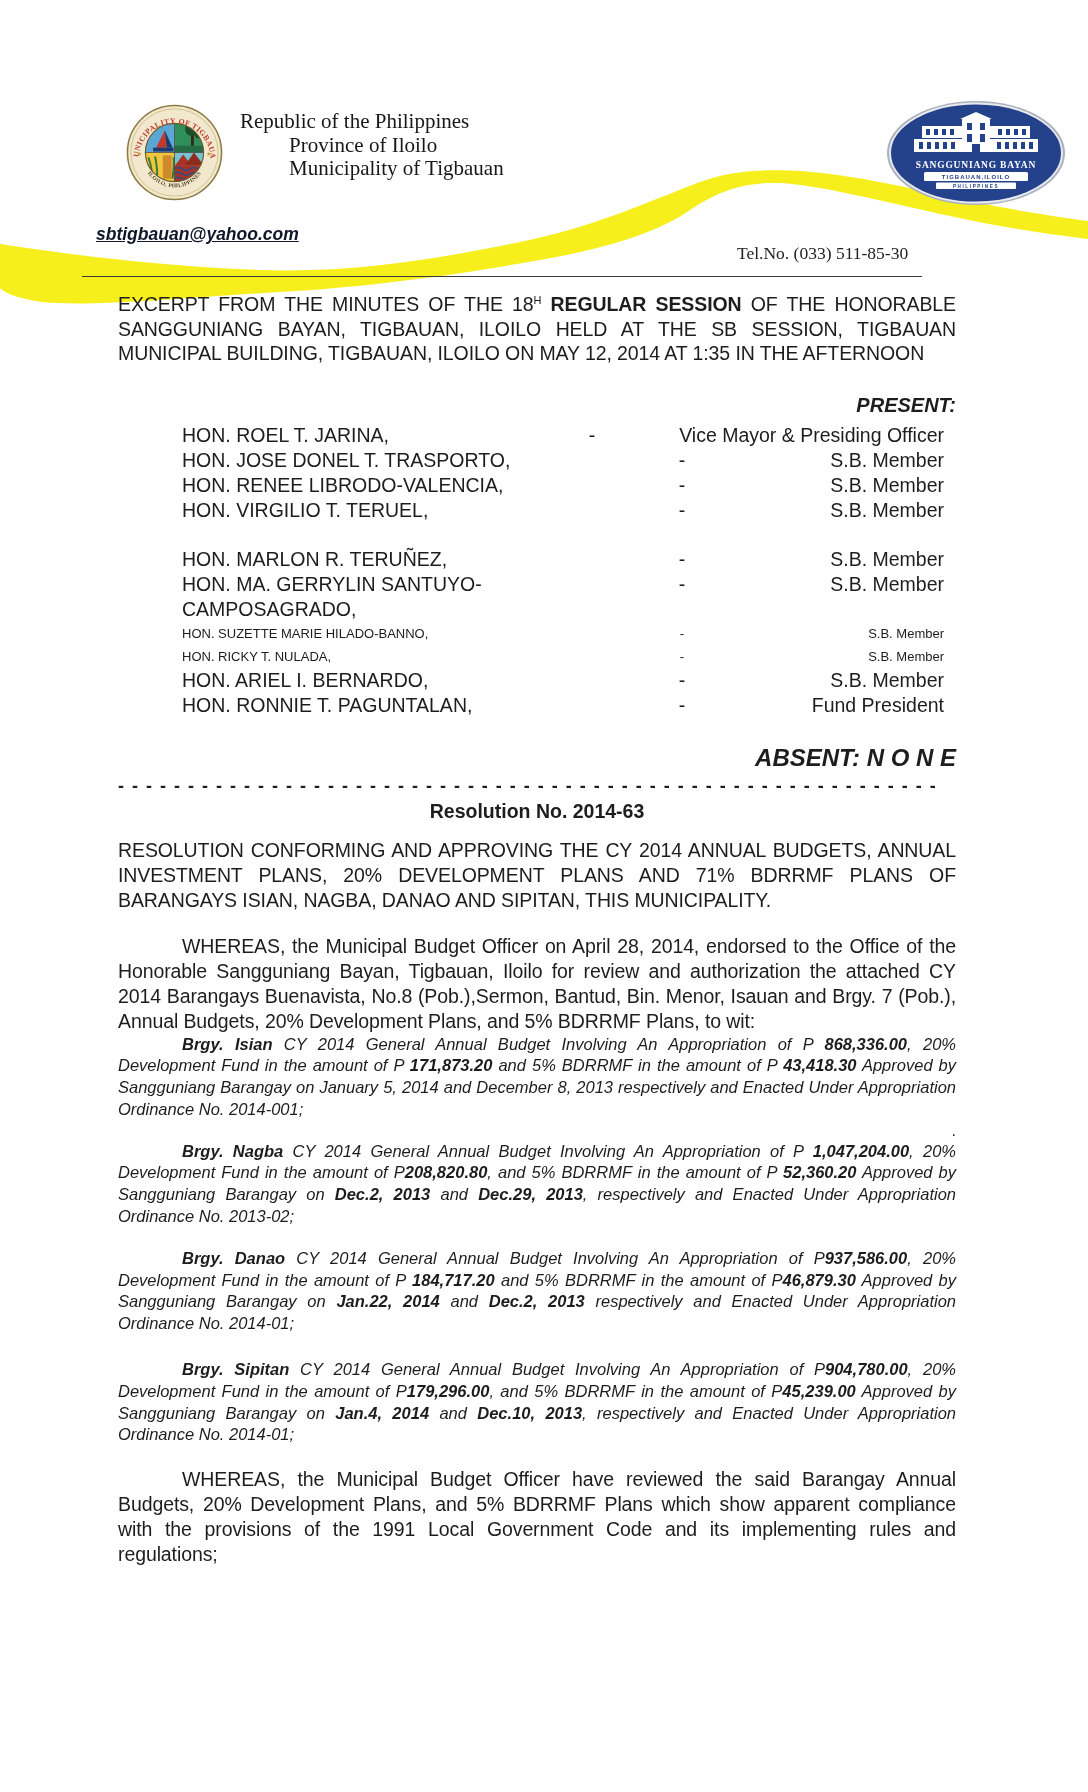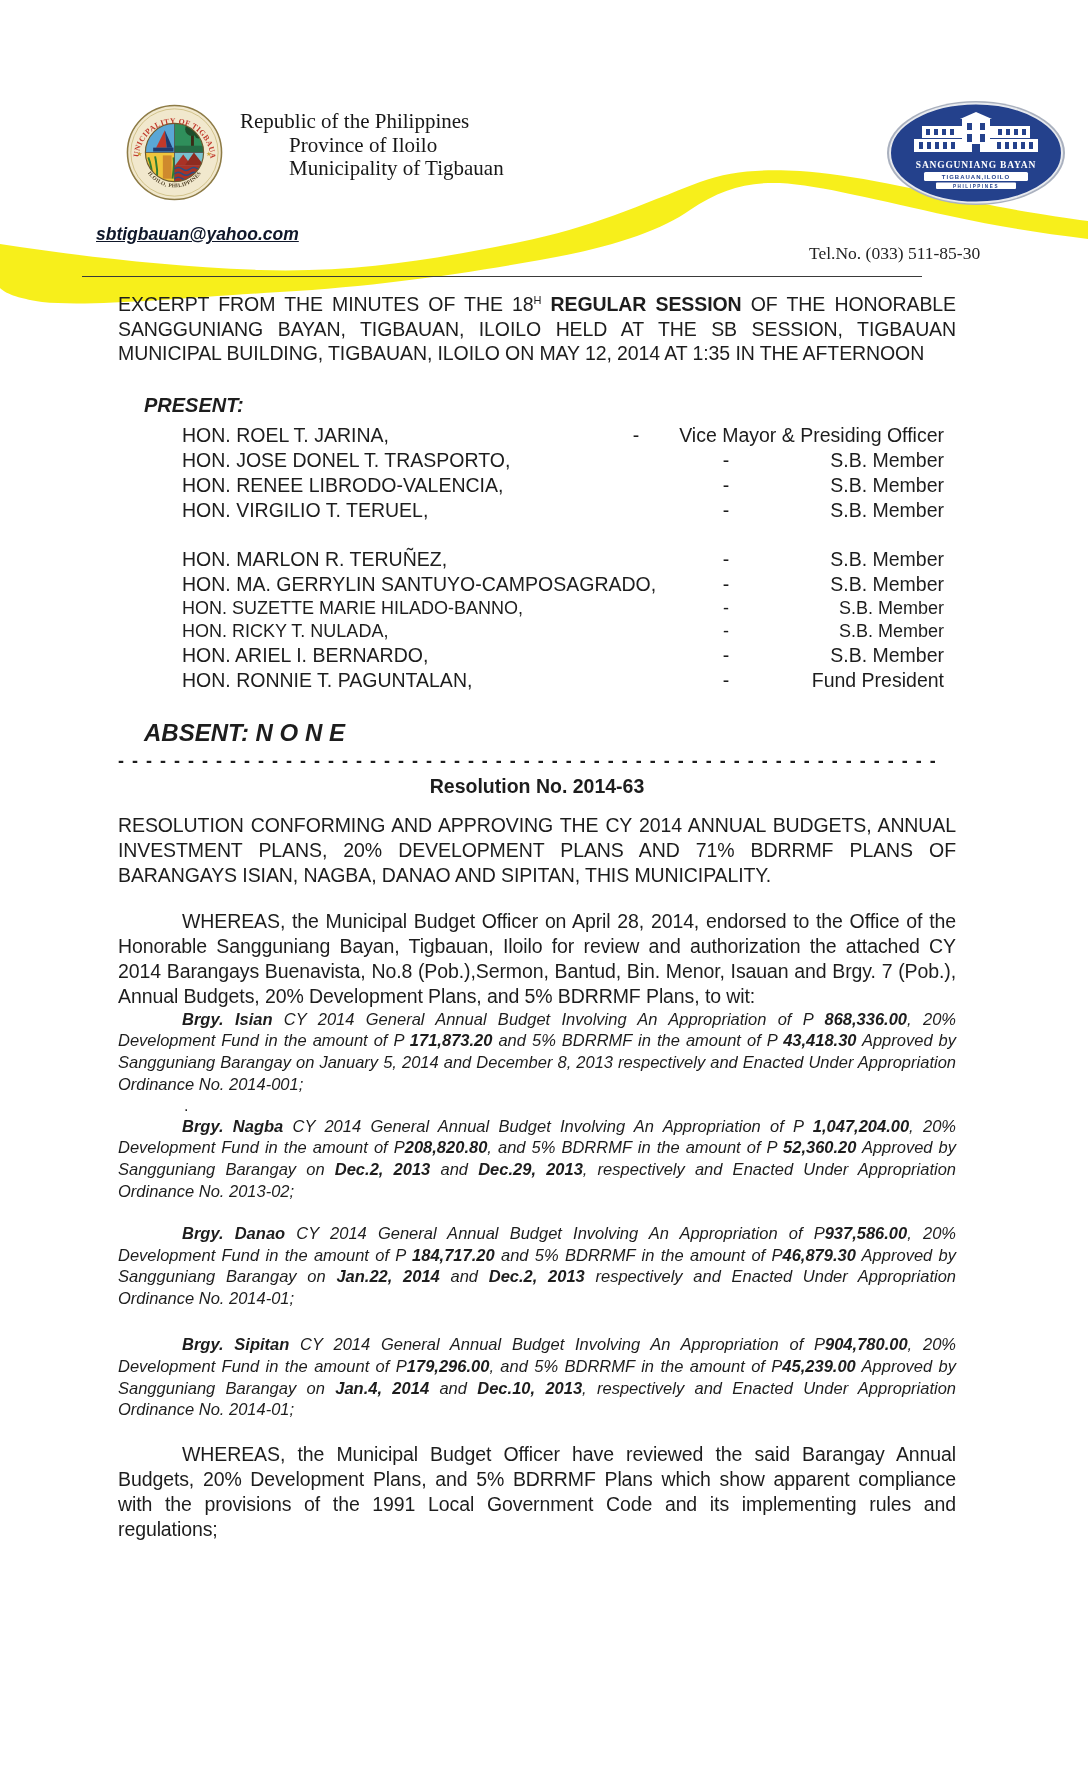--- a/index.html
+++ b/index.html
@@ -10,34 +10,34 @@
   #ribbon{left:0;top:0;width:1088px;height:420px;z-index:1;pointer-events:none;}
   #seal{left:126px;top:104px;z-index:3;}
   #sb-logo{left:886px;top:100px;z-index:3;}
   #gov-block{left:240px;top:110px;z-index:3;font-family:"Liberation Serif",serif;
              font-size:21px;line-height:23.5px;color:#171717;}
   #gov-block .l2,#gov-block .l3{margin-left:49px;}
   #office-title{margin-left:44px;font-weight:bold;font-size:22.5px;letter-spacing:.2px;
                 color:#1b1b1b;text-shadow:.7px .7px 0 #8a8a8a;}
   #email{left:96px;top:224px;z-index:3;font-size:17.5px;font-weight:bold;font-style:italic;
          color:#0f172a;text-decoration:underline;}
-  #tel{left:809px;top:243px;z-index:3;font-family:"Liberation Serif",serif;font-size:17.5px;color:#222;}
+  #tel{left:737px;top:243px;z-index:3;font-family:"Liberation Serif",serif;font-size:17.5px;color:#222;}
   #rule{left:82px;top:276px;width:840px;border-top:1.8px solid #3a3a3a;z-index:2;}
   
   #main{left:118px;top:292px;width:838px;z-index:2;}
-  p{margin:0;}
+  p{margin:0;text-align:right;}
   .just{text-align:justify;}
   .body-txt{font-size:19.5px;line-height:24.5px;letter-spacing:-.1px;}
   sup{font-size:11px;vertical-align:super;line-height:0;}
   .seg-b{font-weight:bold;}
   #present{margin:28px 0 0 26px;font-weight:bold;font-style:italic;font-size:20px;}
   #members{margin:6px 0 0 64px;}
-  .mrow{display:grid;grid-template-columns:1fr 36px 212px;line-height:25px;font-size:19.5px;}
+  .mrow{display:grid;grid-template-columns:1fr 36px 212px;line-height:25px;font-size:19.5px;gap:44px;}
   .mrow.wide{grid-template-columns:1fr 36px 302px;}
-  .mrow.small{font-size:18px;line-height:23px;}
+  .mrow.small{font-size:13px;line-height:23px;}
   .mrow.gap{margin-top:24px;}
   .mdash{text-align:center;}
   .mrole{text-align:right;padding-right:12px;}
   #absent{margin:26px 0 0 26px;font-weight:bold;font-style:italic;font-size:24px;}
   #sep{margin-top:2px;width:820px;overflow:hidden;white-space:nowrap;font-weight:bold;
        font-size:18px;letter-spacing:1.5px;line-height:24px;}
   #res-no{text-align:center;font-weight:bold;font-size:19.5px;line-height:25px;margin-top:1px;}
   #res-title{margin-top:14px;line-height:25px;}
   .whereas{margin-top:21px;text-indent:64px;line-height:25px;}
   .brgy{font-style:italic;font-size:16.5px;line-height:21.8px;text-indent:64px;text-align:justify;}

